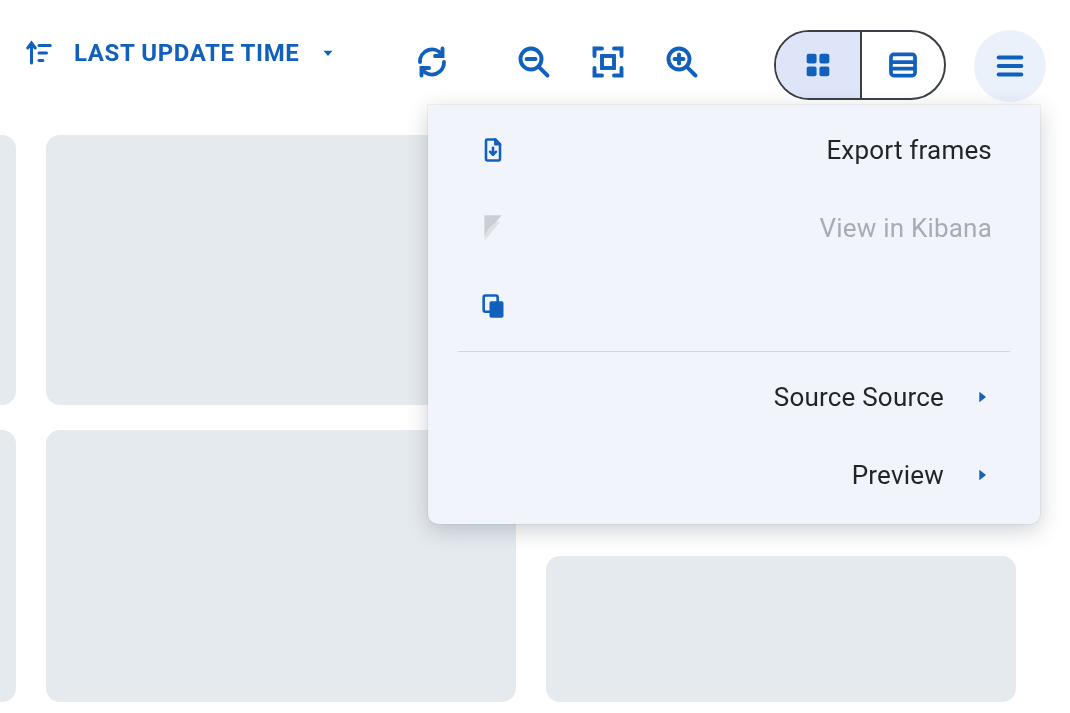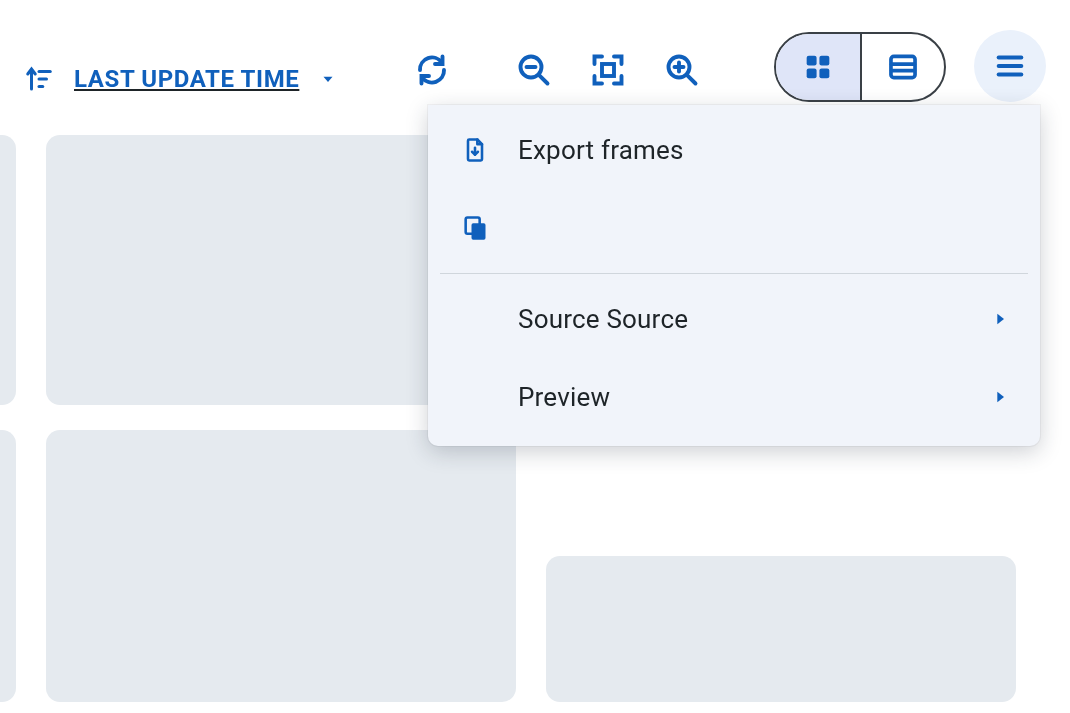--- a/index.html
+++ b/index.html
@@ -23,25 +23,24 @@
     font-family:"Segoe UI",Roboto,Arial,sans-serif;
     background:#ffffff;
     overflow:hidden;
     position:relative;
     color:var(--text);
   }
 
   
   .toolbar{
     position:absolute;
-    top:22px;left:0;right:0;
+    top:30px;left:0;right:0;
     height:80px;
     display:flex;
-    align-items:flex-end;
-    text-decoration:underline;
+    align-items:flex-start;
   }
   .sort-btn{
     display:flex;align-items:center;gap:20px;
     margin-left:14px;
     color:var(--blue);
     font-weight:700;
     font-size:24px;
     letter-spacing:0.6px;
     cursor:pointer;
     padding:8px 10px;
@@ -89,22 +88,23 @@
 
   
   .menu{
     position:absolute;
     top:105px;
     left:428px;
     width:612px;
     background:var(--menu-bg);
     border-radius:0 0 10px 10px;
     box-shadow:0 6px 22px rgba(30,40,60,0.22),0 0 0 1px rgba(30,40,60,0.05);
-    padding:6px 0 10px;
+    padding:6px 18px 10px;
     font-size:26px;
+    text-align:right;
   }
   .menu-item{
     display:flex;align-items:center;
     height:78px;
     padding:0 30px 0 32px;
     gap:28px;
     cursor:pointer;
   }
   .menu-item.disabled{color:var(--muted);cursor:default;}
   .menu-item .mi-icon{width:30px;display:flex;align-items:center;justify-content:center;}
@@ -229,20 +229,29 @@
       <svg width="28" height="28" viewBox="0 0 24 24" fill="none" stroke="#1060bc" stroke-width="2.2" stroke-linecap="round" stroke-linejoin="round">
         <path d="M14 3 H7 A1 1 0 0 0 6 4 V20 A1 1 0 0 0 7 21 H17 A1 1 0 0 0 18 20 V7 Z"></path>
         <path d="M14 3 V7 H18"></path>
           <path d="M12 10 V16"></path>
           <path d="M9.5 13.5 L12 16 L14.5 13.5"></path>
       </svg>
     </span>
     <span class="mi-label">Export frames</span>
   </div>
 
+  <div class="menu-item disabled">
+    <span class="mi-icon">
+      <svg width="26" height="30" viewBox="0 0 24 28">
+          <path fill="#c9ced4" d="M4 2 H20 L4 22 Z"></path>
+          <path fill="#dde1e6" d="M4 26 A18 18 0 0 1 19 8 L4 26 Z"></path>
+        </svg>
+    </span>
+    <span class="mi-label">View in Kibana</span>
+  </div>
 
   <div class="menu-item">
     <span class="mi-icon">
       <svg width="28" height="28" viewBox="0 0 24 24">
         <rect x="4" y="3" width="12" height="14" rx="1.5" fill="none" stroke="#1060bc" stroke-width="2.2"></rect>
         <rect x="9" y="8" width="12" height="14" rx="1.5" fill="#1060bc"></rect>
       </svg>
     </span>
   </div>
 

